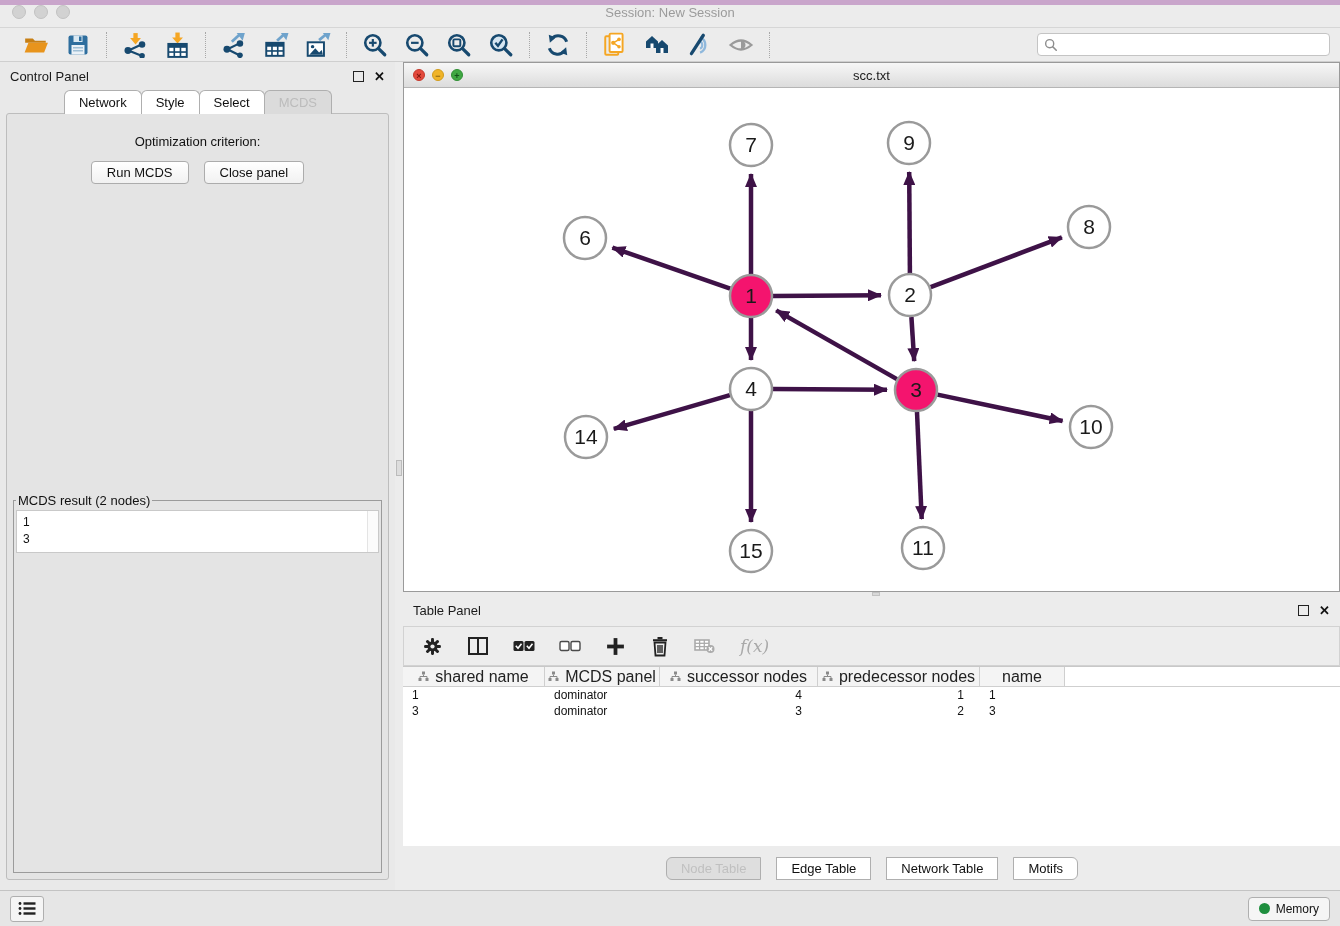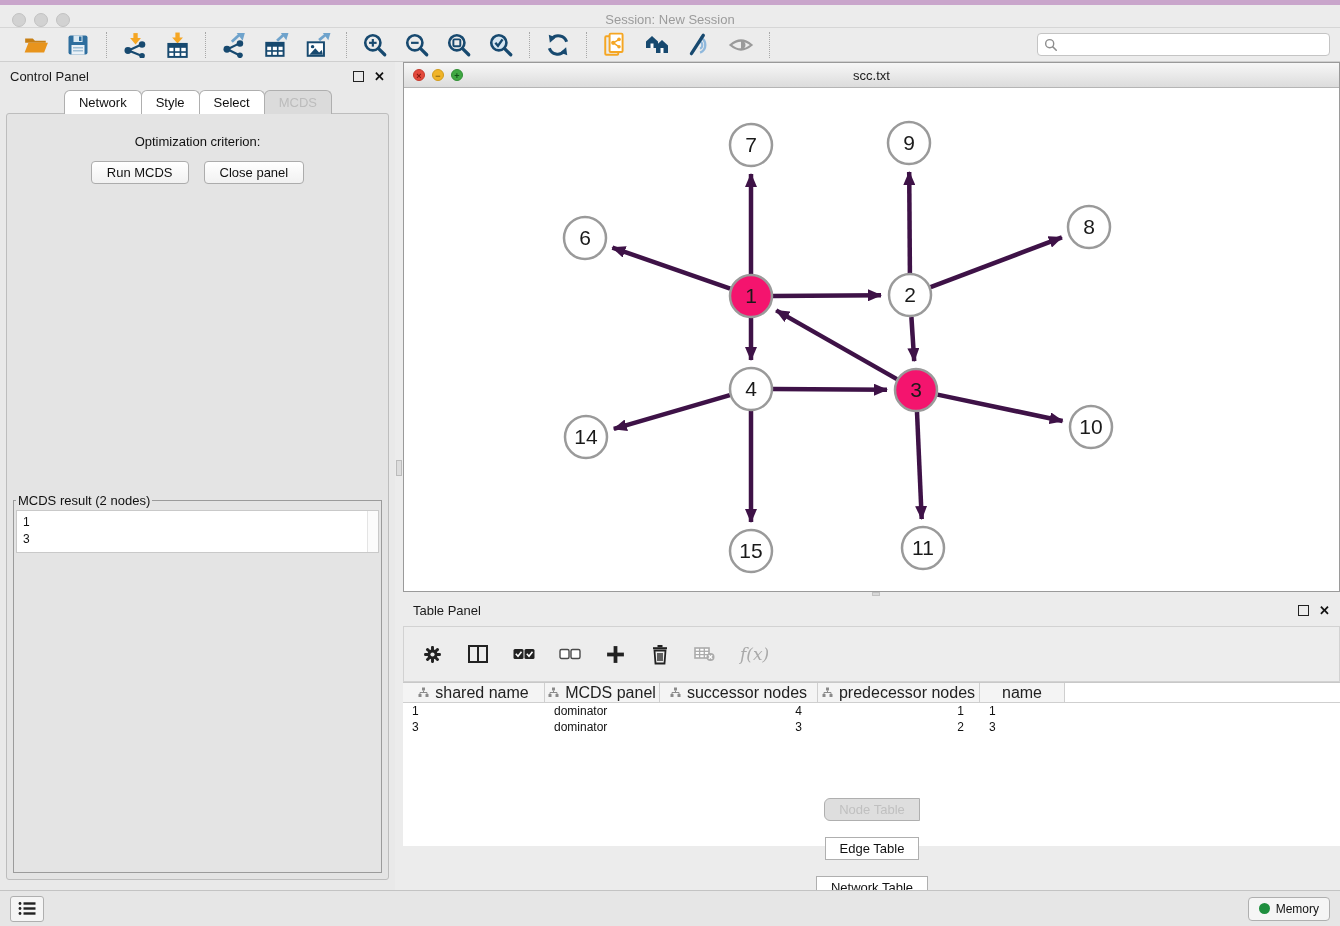--- a/index.html
+++ b/index.html
@@ -1,21 +1,21 @@
 <!DOCTYPE html>
 <html><head>
 <meta charset="utf-8">
 <style>
   * { margin:0; padding:0; box-sizing:border-box; }
   html,body { width:1340px; height:926px; font-family:"Liberation Sans", sans-serif; background:#ECECEC; overflow:hidden; }
   .app { width:1340px; height:926px; display:flex; flex-direction:column; background:#ECECEC; }
 
   
   .deskstrip { height:5px; background:#C9A5CB; }
-  .titlebar { height:23px; background:#ECECEC; display:flex; align-items:flex-end; position:relative; border-bottom:1px solid #D6D6D6;}
+  .titlebar { height:23px; background:#ECECEC; display:flex; align-items:flex-start; position:relative; border-bottom:1px solid #D6D6D6;}
   .tl-group { display:flex; gap:8px; padding-left:12px; }
   .tl { width:14px; height:14px; border-radius:50%; background:#D2D2D2; border:1px solid #C2C2C2; }
   .win-title { position:absolute; left:0; right:0; text-align:center; color:#9B9B9B; font-size:13px; }
 
   
   .toolbar { height:34px; display:flex; align-items:center; border-bottom:1px solid #CFCFCF; background:#ECECEC; padding-left:8px; }
   .tb-group { display:flex; align-items:center; gap:16px; padding:0 15px; height:26px; border-right:1px dotted #A8A8A8; }
   .tb-group:last-of-type { border-right:none; }
   .tbtn { width:26px; height:26px; display:flex; align-items:center; justify-content:center; cursor:pointer; }
   .tb-spacer { flex:1; }
@@ -63,32 +63,32 @@
   .mac.yel { background:#F0B429; color:#8A6410; border:1px solid #D19C1D; }
   .mac.grn { background:#3FA742; color:#14511B; border:1px solid #2F8F34; }
   .net-title { position:absolute; left:0; right:0; text-align:center; font-size:13px; color:#1A1A1A; }
   .net-canvas { flex:1; background:#FFF; position:relative; overflow:hidden; }
   .net-canvas svg { position:absolute; top:0; left:0; }
   .graph-node { cursor:pointer; }
   .graph-node text { font-family:"Liberation Sans",sans-serif; }
 
   
   .tpanel { flex:1; background:#ECECEC; display:flex; flex-direction:column; min-height:0; }
-  .tpanel-toolbar-wrap { margin:2px 0 0 0; border:1px solid #D2D2D2; background:#EDEDED; height:56px; display:flex; align-items:center; padding-left:18px; gap:24px; }
+  .tpanel-toolbar-wrap { margin:2px 0 0 0; border:1px solid #D2D2D2; background:#EDEDED; height:40px; display:flex; align-items:center; padding-left:18px; gap:24px; }
   .ttbtn { display:flex; align-items:center; justify-content:center; height:24px; cursor:pointer; }
   .fx-label { font-family:"DejaVu Serif", serif; font-style:italic; font-size:17px; color:#A9A9A9; }
   .tablearea { flex:1; background:#FFF; border-top:1px solid #C8C8C8; overflow:hidden; }
   .thead { display:flex; height:20px; border-bottom:1px solid #CFCFCF; }
   .th { background:#F4F4F4; border-right:1px solid #CFCFCF; display:flex; align-items:center; justify-content:center; gap:6px; font-size:16px; color:#222; }
   .trow { display:flex; height:16px; font-size:12px; color:#111; }
   .td { display:flex; align-items:center; }
   .c0 { width:142px; } .c1 { width:115px; } .c2 { width:158px; } .c3 { width:162px; } .c4 { width:85px; }
   .td.left { padding-left:9px; }
   .td.right { justify-content:flex-end; padding-right:16px; }
-  .tfoot { height:44px; display:flex; align-items:center; justify-content:center; gap:16px;flex-direction:column; }
+  .tfoot { height:44px; display:flex; align-items:center; justify-content:center; gap:16px; }
   .btab { font-size:13px; padding:3px 14px; border:1px solid #AFAFAF; background:#FFF; color:#111; margin-right:-1px; cursor:pointer; }
   .btab:first-child { border-radius:6px 0 0 6px; }
   .btab:last-child { border-radius:0 6px 6px 0; }
   .btab.disabled-look { background:#DEDEDE; color:#C0C0C0; border-radius:6px 0 0 6px; }
 
   
   .statusbar { height:36px; background:#E6E6E6; border-top:1px solid #C3C3C3; display:flex; align-items:center; padding:0 10px; }
   .list-btn { width:34px; height:26px; background:#F5F5F5; border:1px solid #AFAFAF; border-radius:3px; display:flex; align-items:center; justify-content:center; cursor:pointer; }
   .sb-spacer { flex:1; }
   .memory-btn { height:24px; display:flex; align-items:center; gap:6px; background:#F5F5F5; border:1px solid #AFAFAF; border-radius:4px; padding:0 10px; font-size:12px; color:#111; cursor:pointer;text-align:right; }

